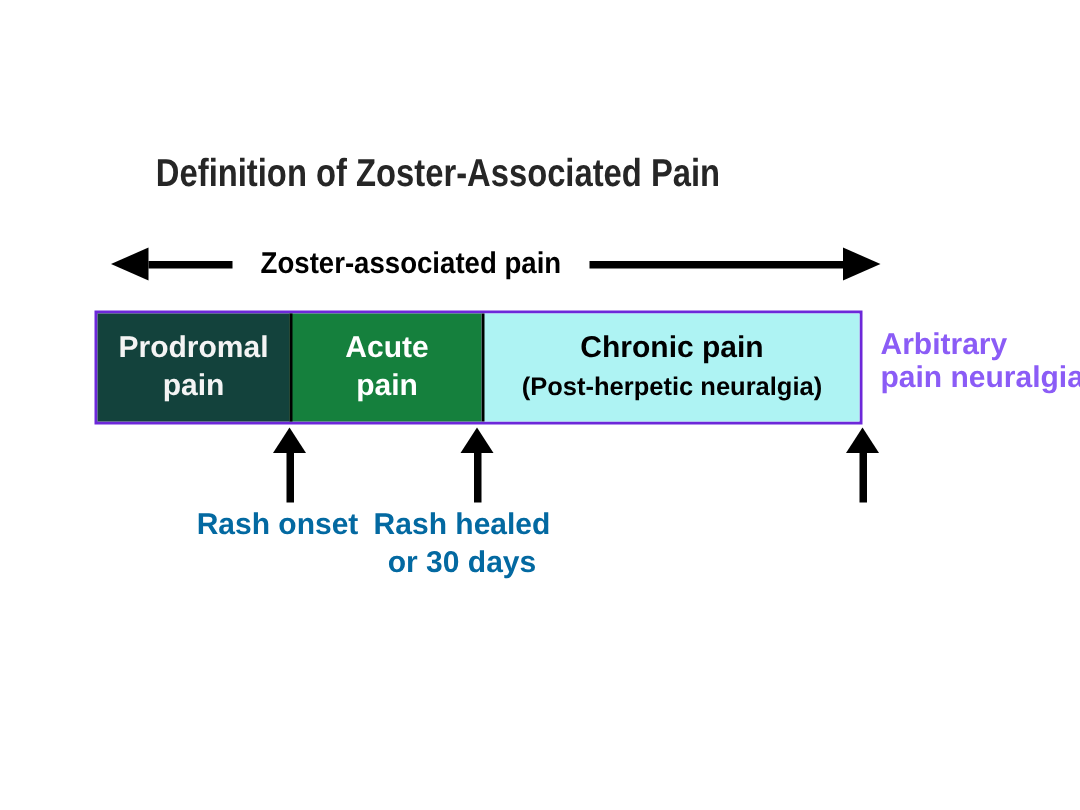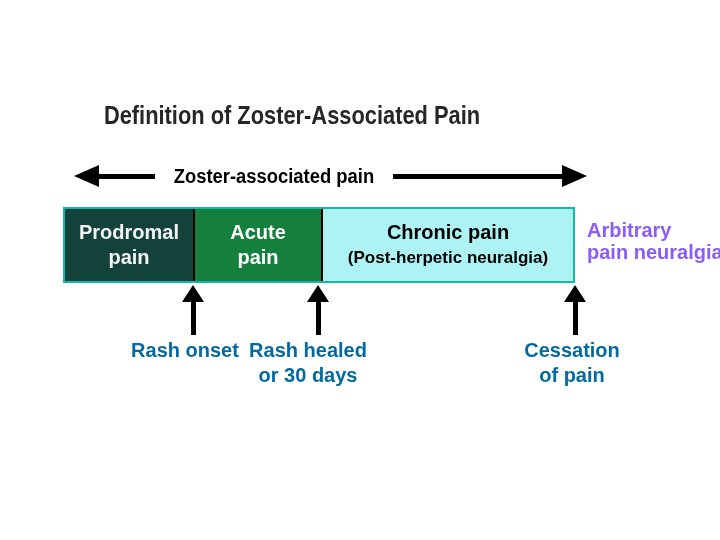--- a/index.html
+++ b/index.html
@@ -39,21 +39,21 @@
   .span-line-b { flex: 1; height: 5px; background: #000; }
   .span-label {
     font-size: 20px; font-weight: bold; color: #000;
     padding: 0 10px; white-space: nowrap;
     transform: scaleX(0.92); transform-origin: 50% 50%;
   }
 
   
   .bar {
     position: absolute; left: 63px; top: 207px; width: 512px; height: 76px;
-    border: 2px solid #14b8a6; box-sizing: border-box;
+    border: 2px solid #6d28d9; box-sizing: border-box;
     display: flex;
   }
   .seg {
     display: flex; flex-direction: column;
     justify-content: center; align-items: center;
     font-weight: bold; text-align: center;
     font-size: 20px; line-height: 25px;
     box-sizing: border-box;
   }
   .seg-1 { width: 128px; }
@@ -142,18 +142,14 @@
   </div>
 
   <div class="marker-label marker-label-1">
     <div>Rash onset</div>
     <div></div>
   </div>
   <div class="marker-label marker-label-2">
     <div>Rash healed</div>
     <div>or 30 days</div>
   </div>
-  <div class="marker-label marker-label-3">
-    <div>Cessation</div>
-    <div>of pain</div>
-  </div>
 
 </div>
 
 </body></html>

